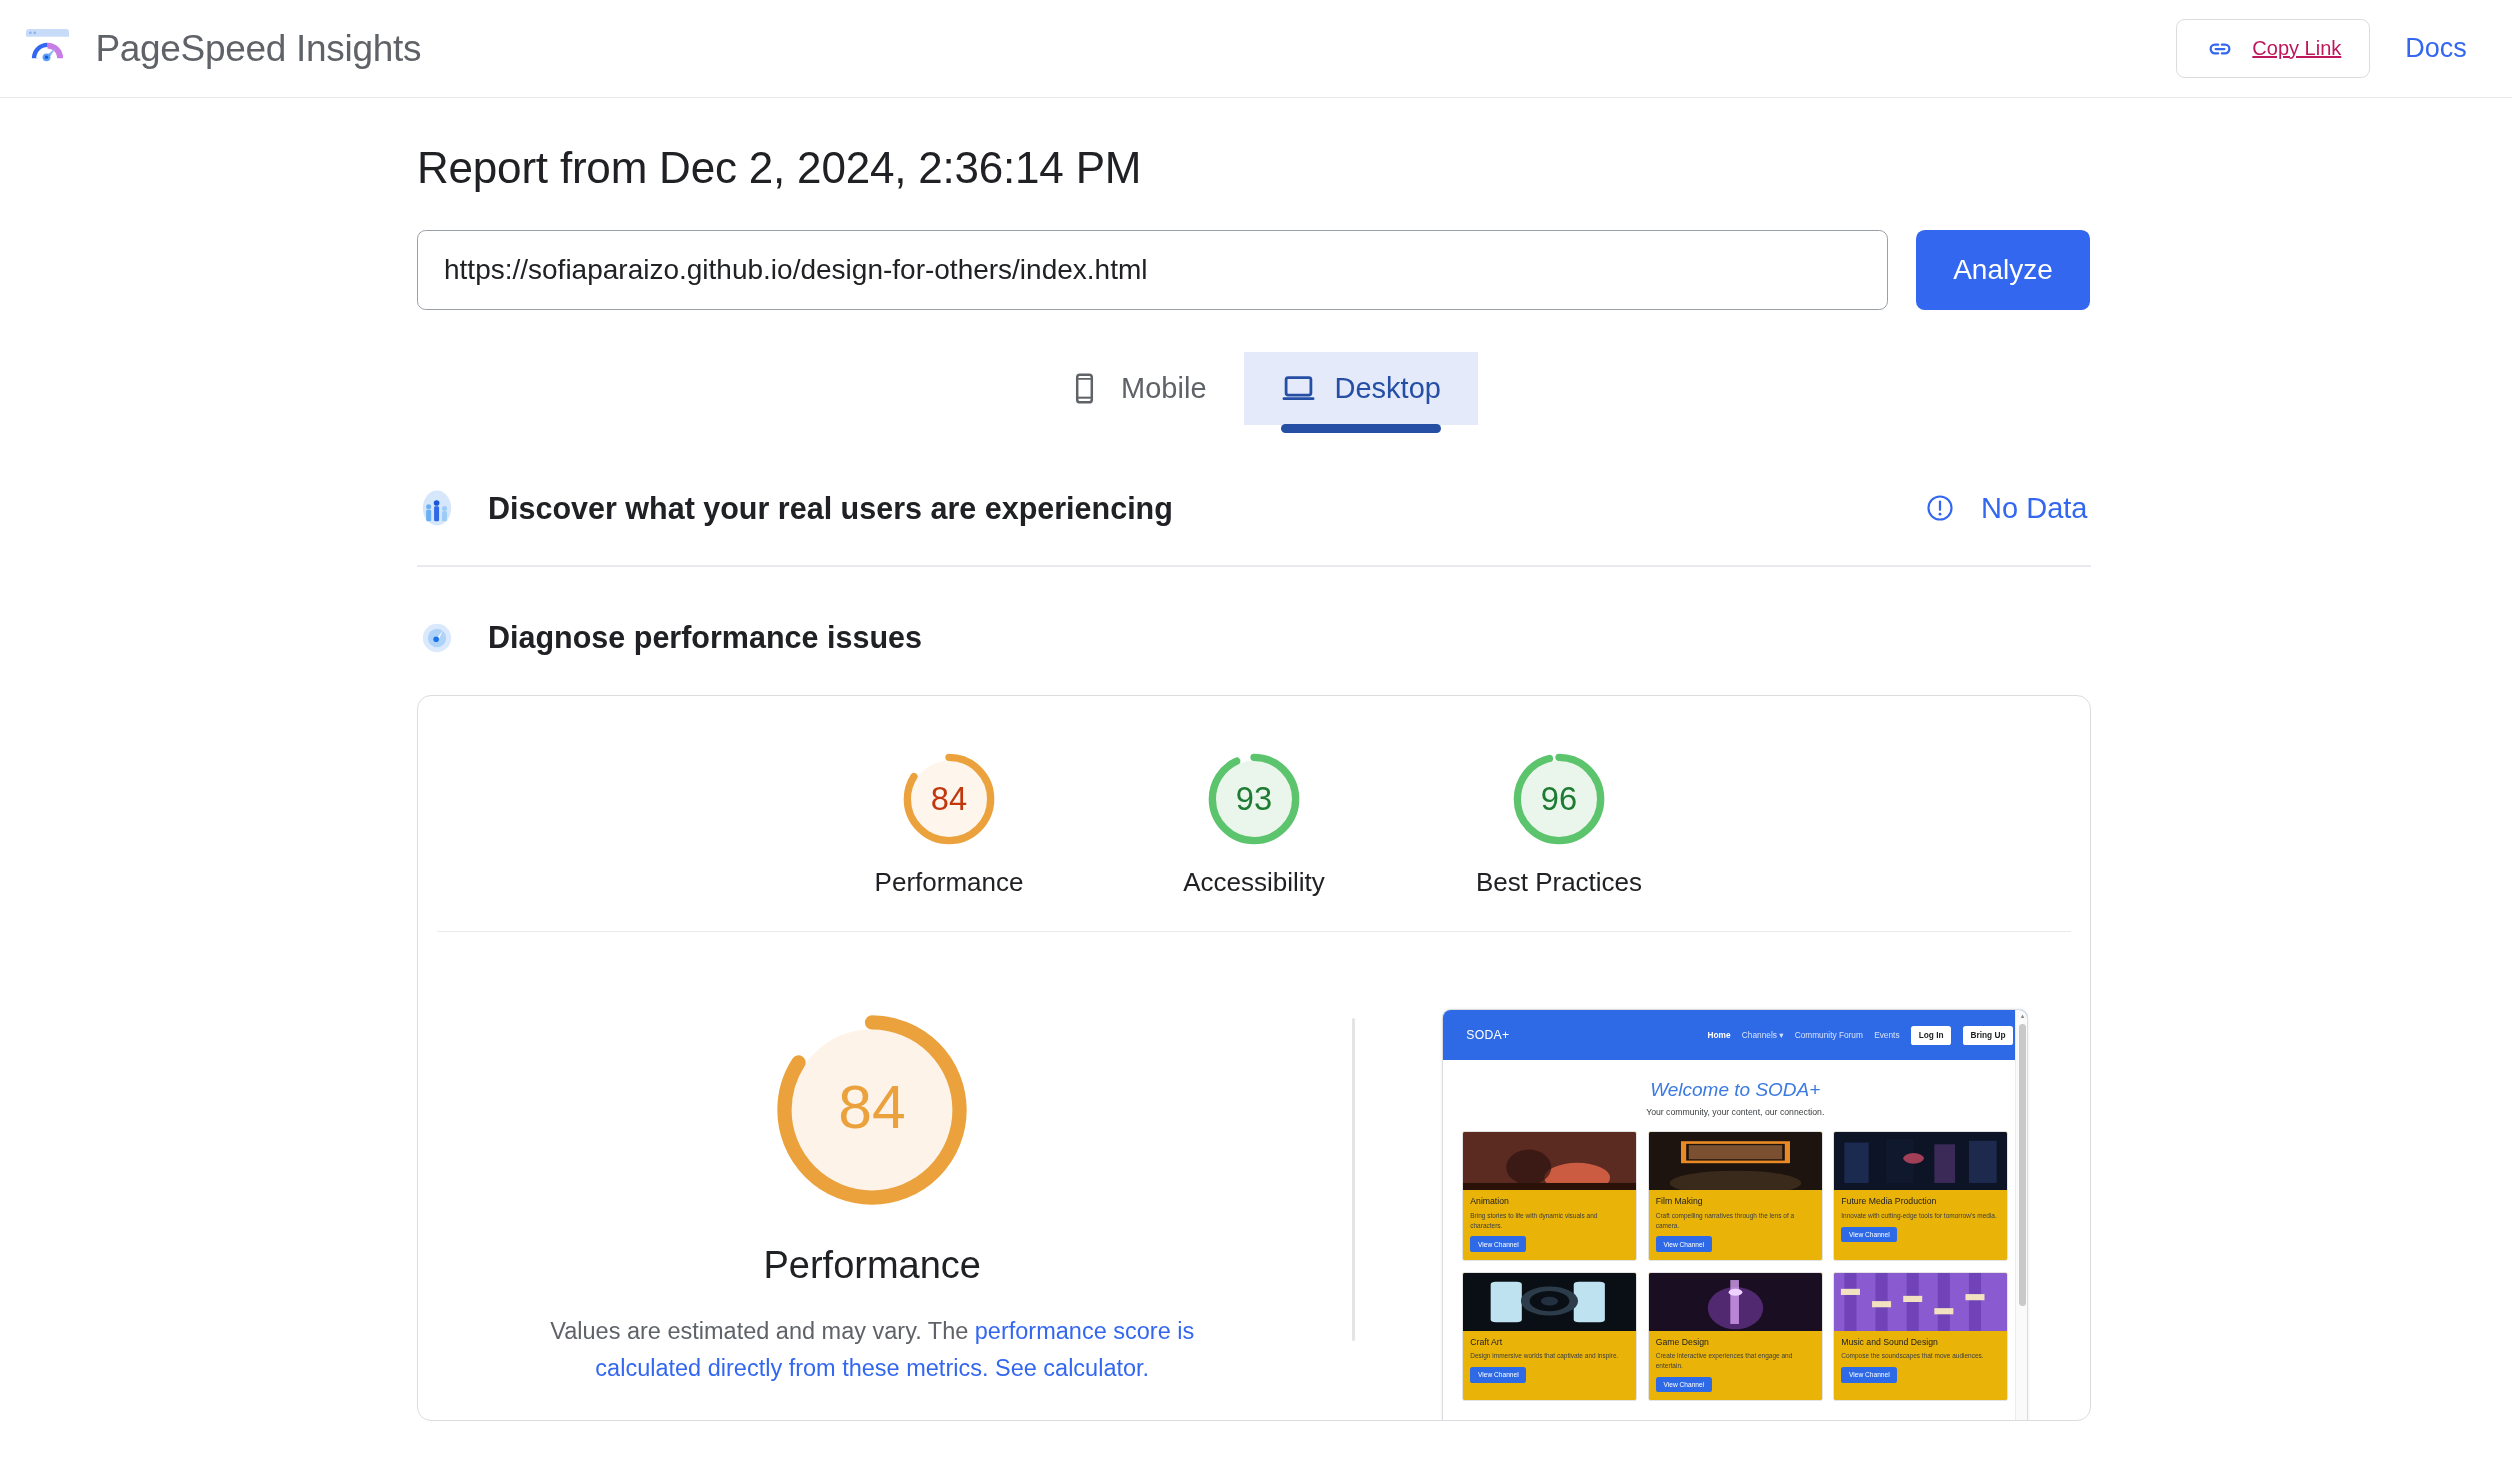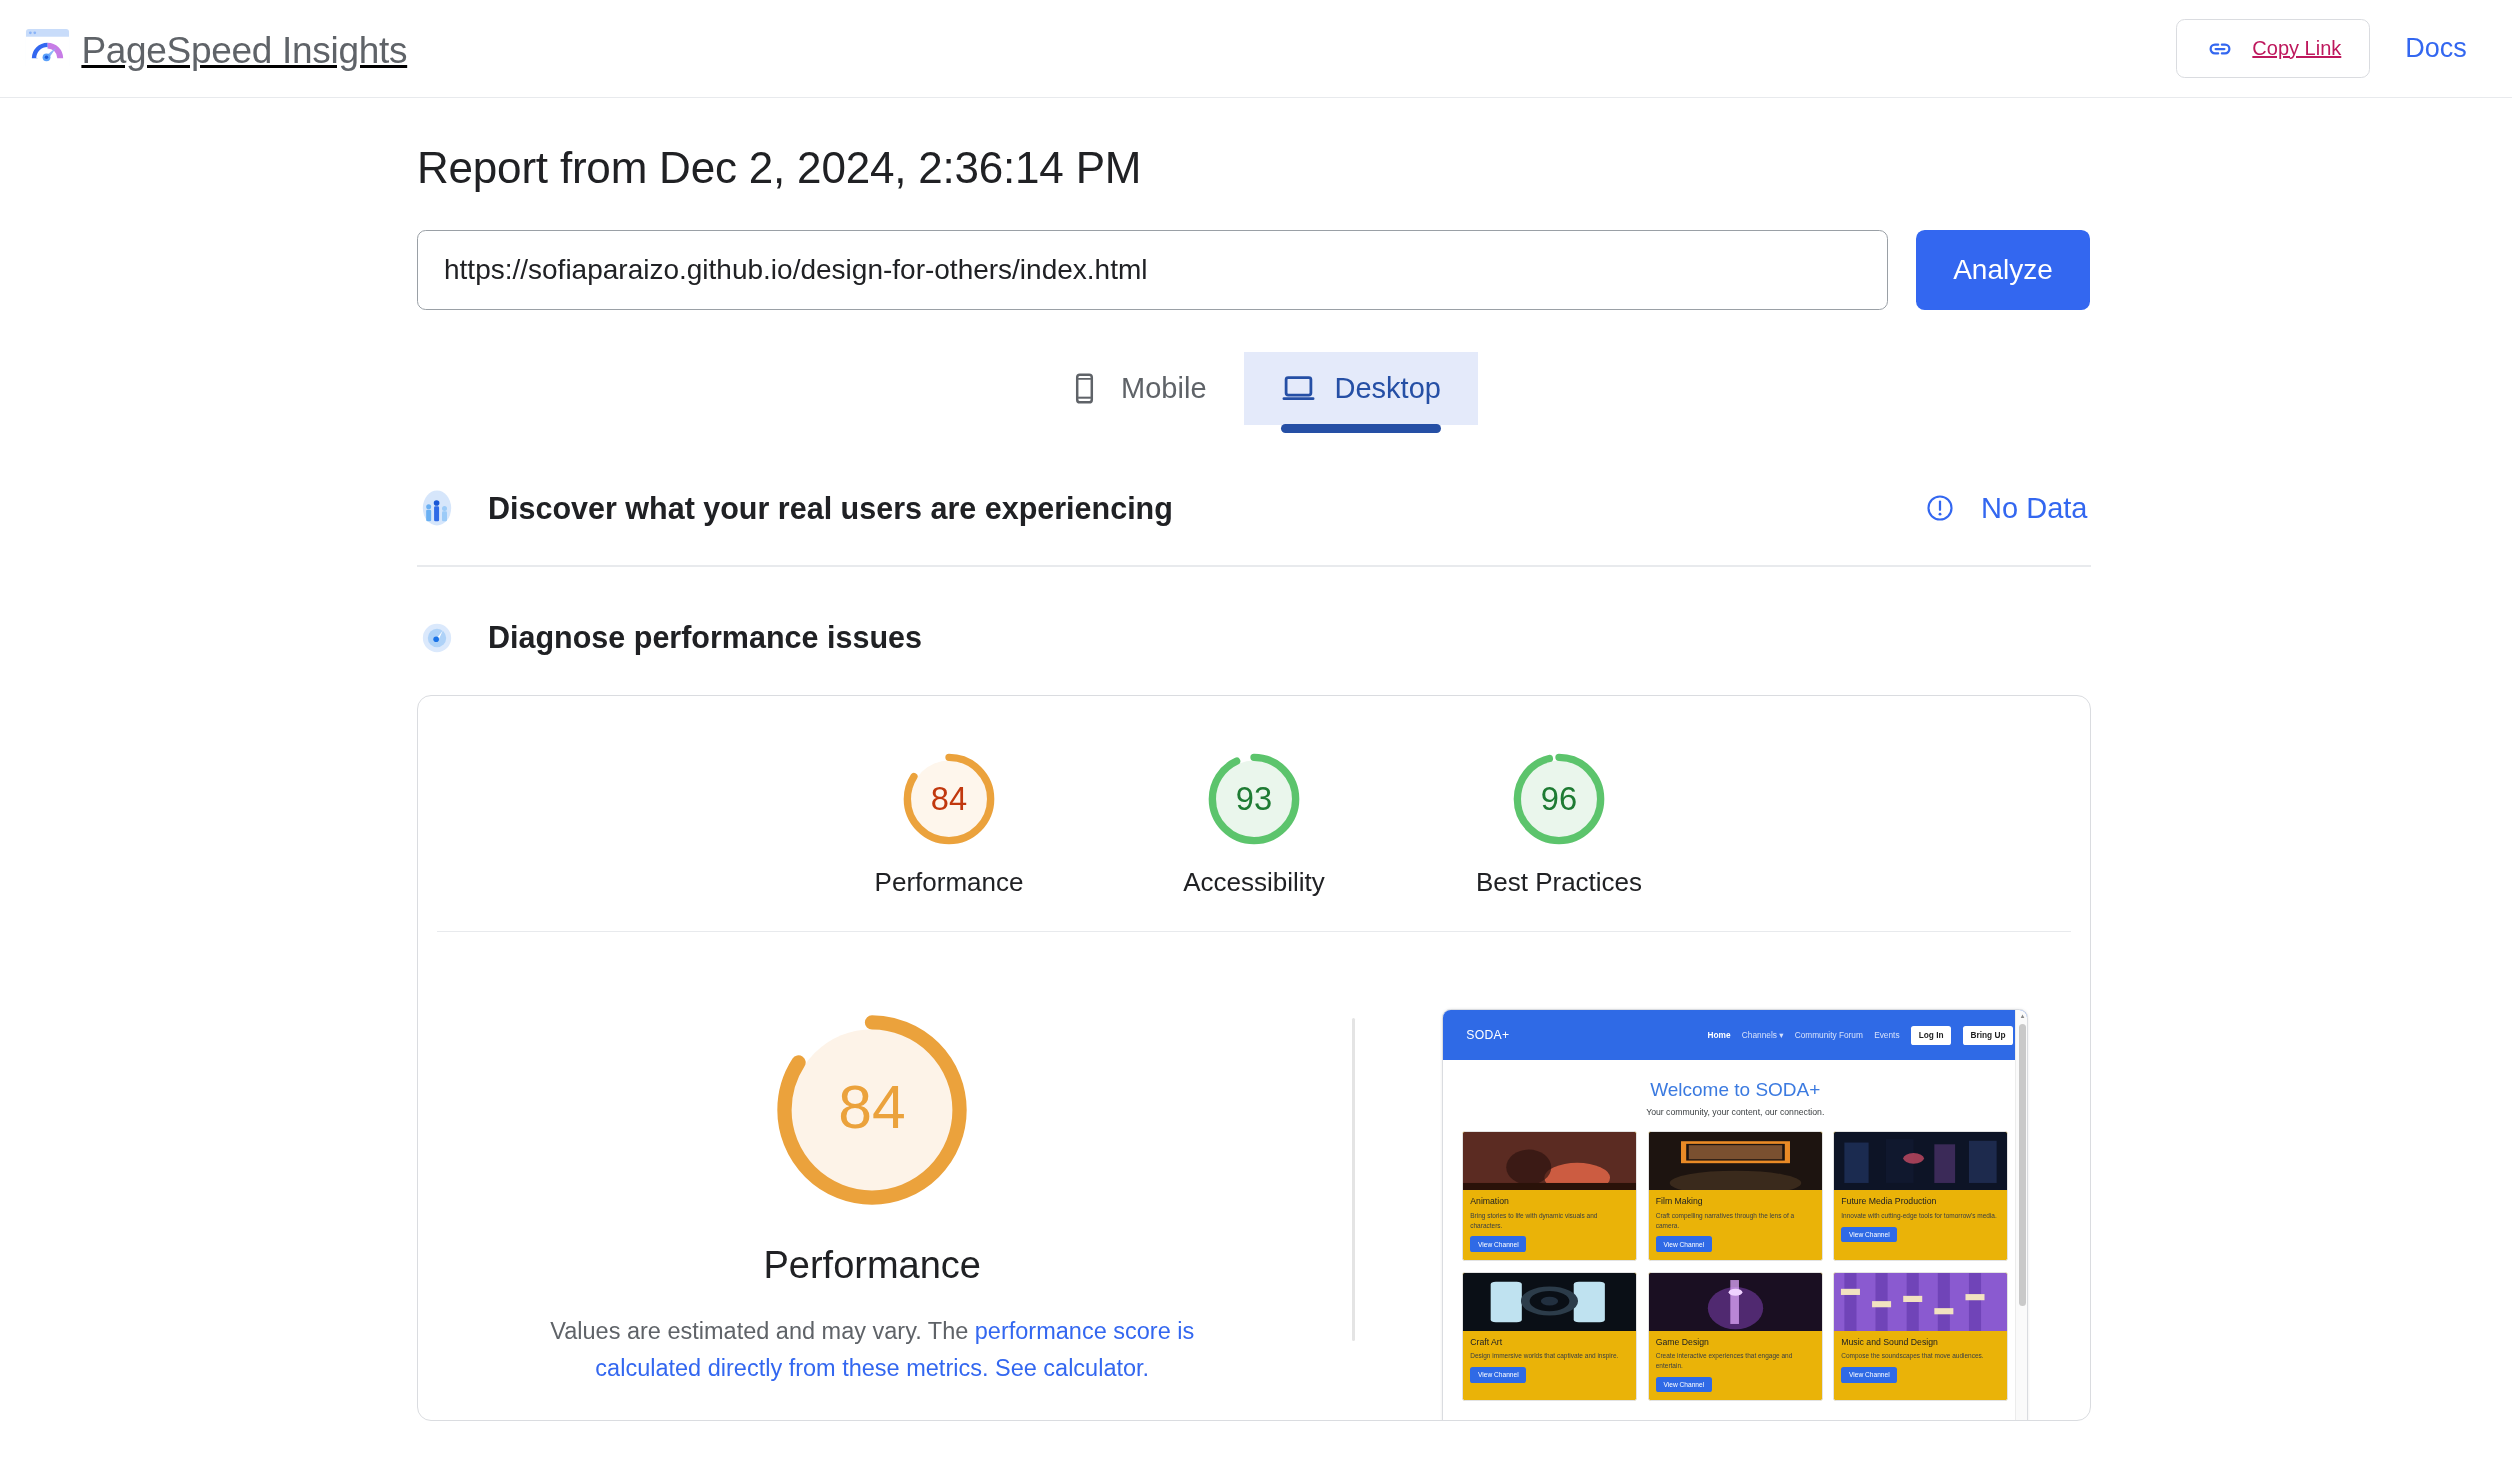--- a/index.html
+++ b/index.html
@@ -12,21 +12,21 @@
   body { position: relative; }
 
   
   .topbar {
     position: absolute; top: 0; left: 0; width: 2512px; height: 98px;
     background: #fff;
     border-bottom: 1.7px solid #e8eaed;
     display: flex; align-items: center; justify-content: space-between;
     padding: 0 40px 0 24.4px;
   }
-  .brand { display: flex; align-items: flex-end; gap: 10px; text-decoration: underline; }
+  .brand { display: flex; align-items: center; gap: 24px; }
   .brand-logo { width: 47px; height: 47px; display: block; }
   .brand-title {
     font-size: 37px; color: #5f6368; letter-spacing: -0.3px;
     font-weight: 400; white-space: nowrap;
   }
   .topbar-right { display: flex; align-items: center; gap: 35px; }
   .copy-link-btn {
     display: flex; align-items: center; gap: 17.4px;
     height: 59px; padding: 0 28px;
     border: 1.7px solid #dadce0; border-radius: 8.7px;
@@ -155,21 +155,21 @@
   }
   .site-brand { color: #fff; font-size: 12.2px; letter-spacing: 0.3px; }
   .site-menu { display: flex; align-items: center; gap: 11.3px; }
   .site-menu .m { color: #d7e2fb; font-size: 8.3px; white-space: nowrap; }
   .site-menu .m.active { color: #fff; font-weight: 700; }
   .site-btn {
     background: #fff; color: #1f1f1f; font-size: 8.3px; font-weight: 700;
     padding: 4.4px 7.8px; border-radius: 2.6px; white-space: nowrap;
   }
   .site-hero { text-align: center; padding: 19px 0 8.7px 0; }
-  .site-h1 { color: #3b7ae0; font-size: 19px; font-weight: 400; }
+  .site-h1 { color: #3b7ae0; font-size: 19px; font-weight: 400; font-style: italic; }
   .site-sub { color: #3c4043; font-size: 8.7px; margin-top: 6.1px; }
   .cards-grid {
     display: grid; grid-template-columns: repeat(3, 1fr); gap: 10.5px;
     padding: 5.2px 19px 0 19px;
   }
   .site-card {
     border: 0.9px solid #e3e3e3; border-radius: 2.6px; background: #eab308; overflow: hidden;
   }
   .site-card-img { height: 58px; width: 100%; display: block; }
   .site-card-body { padding: 6.1px 7px 7.8px 7px; }

